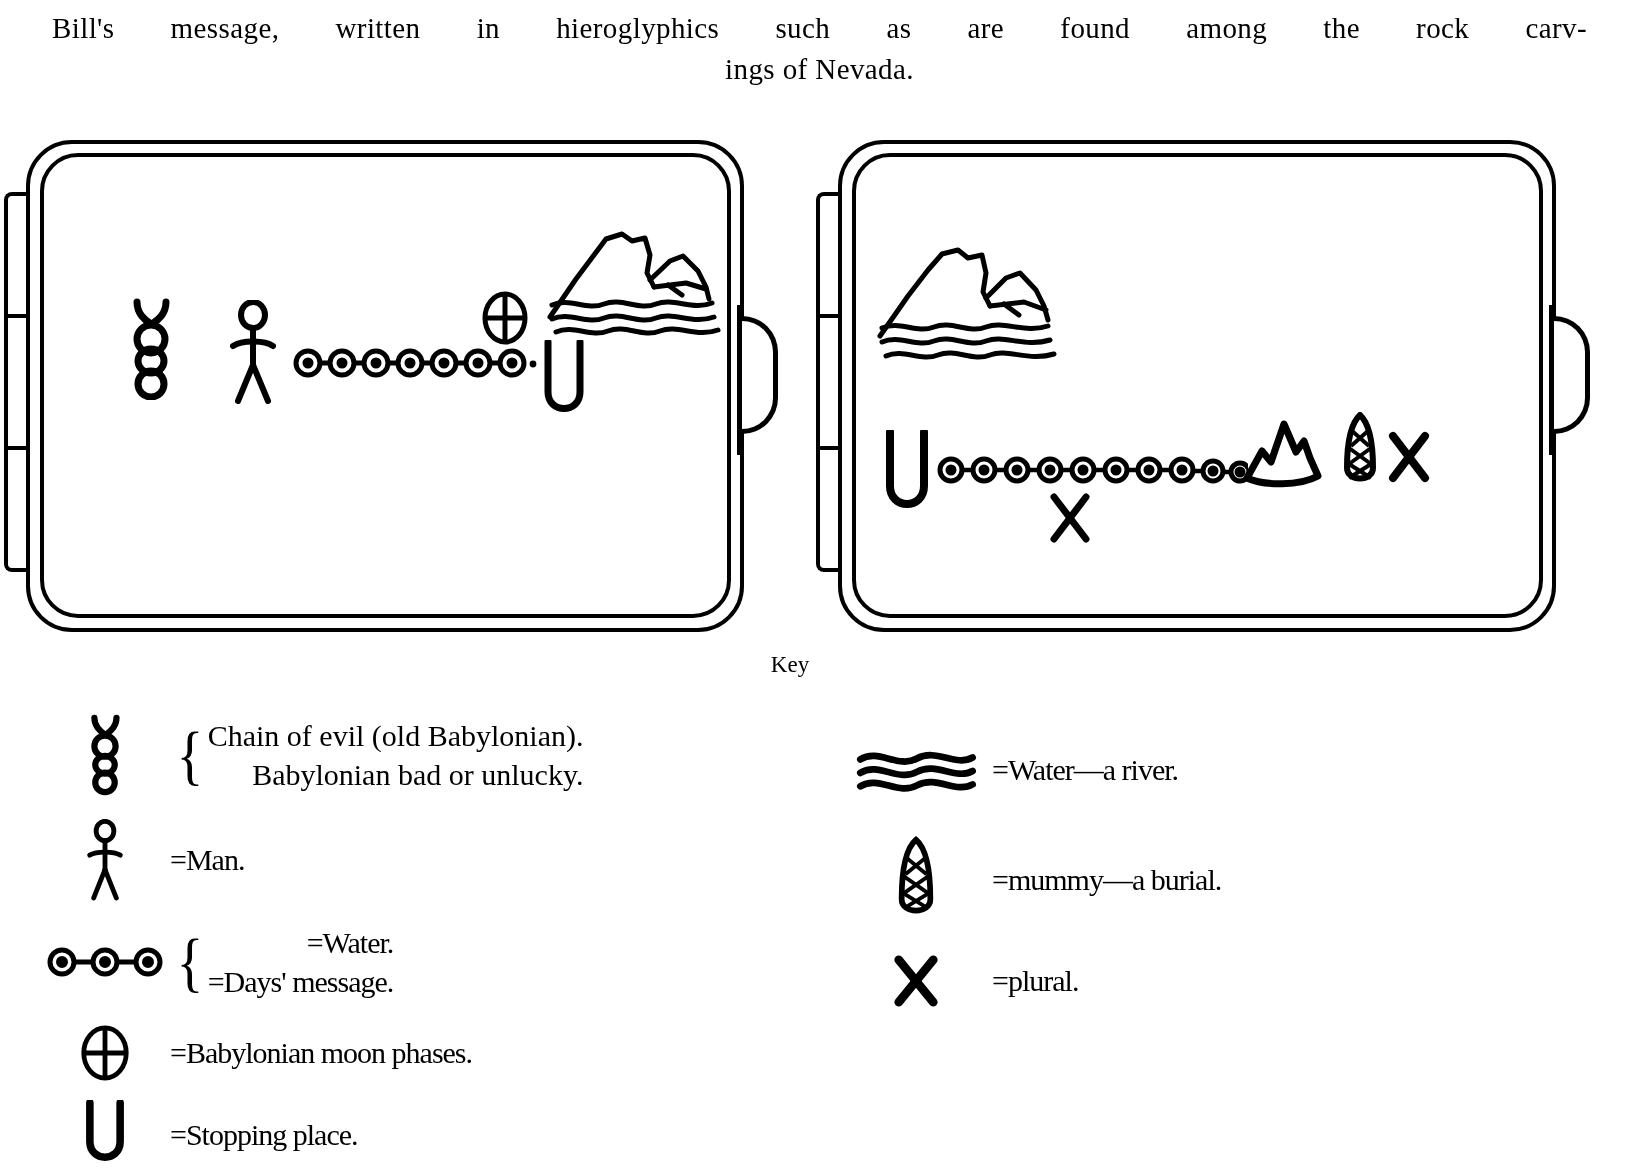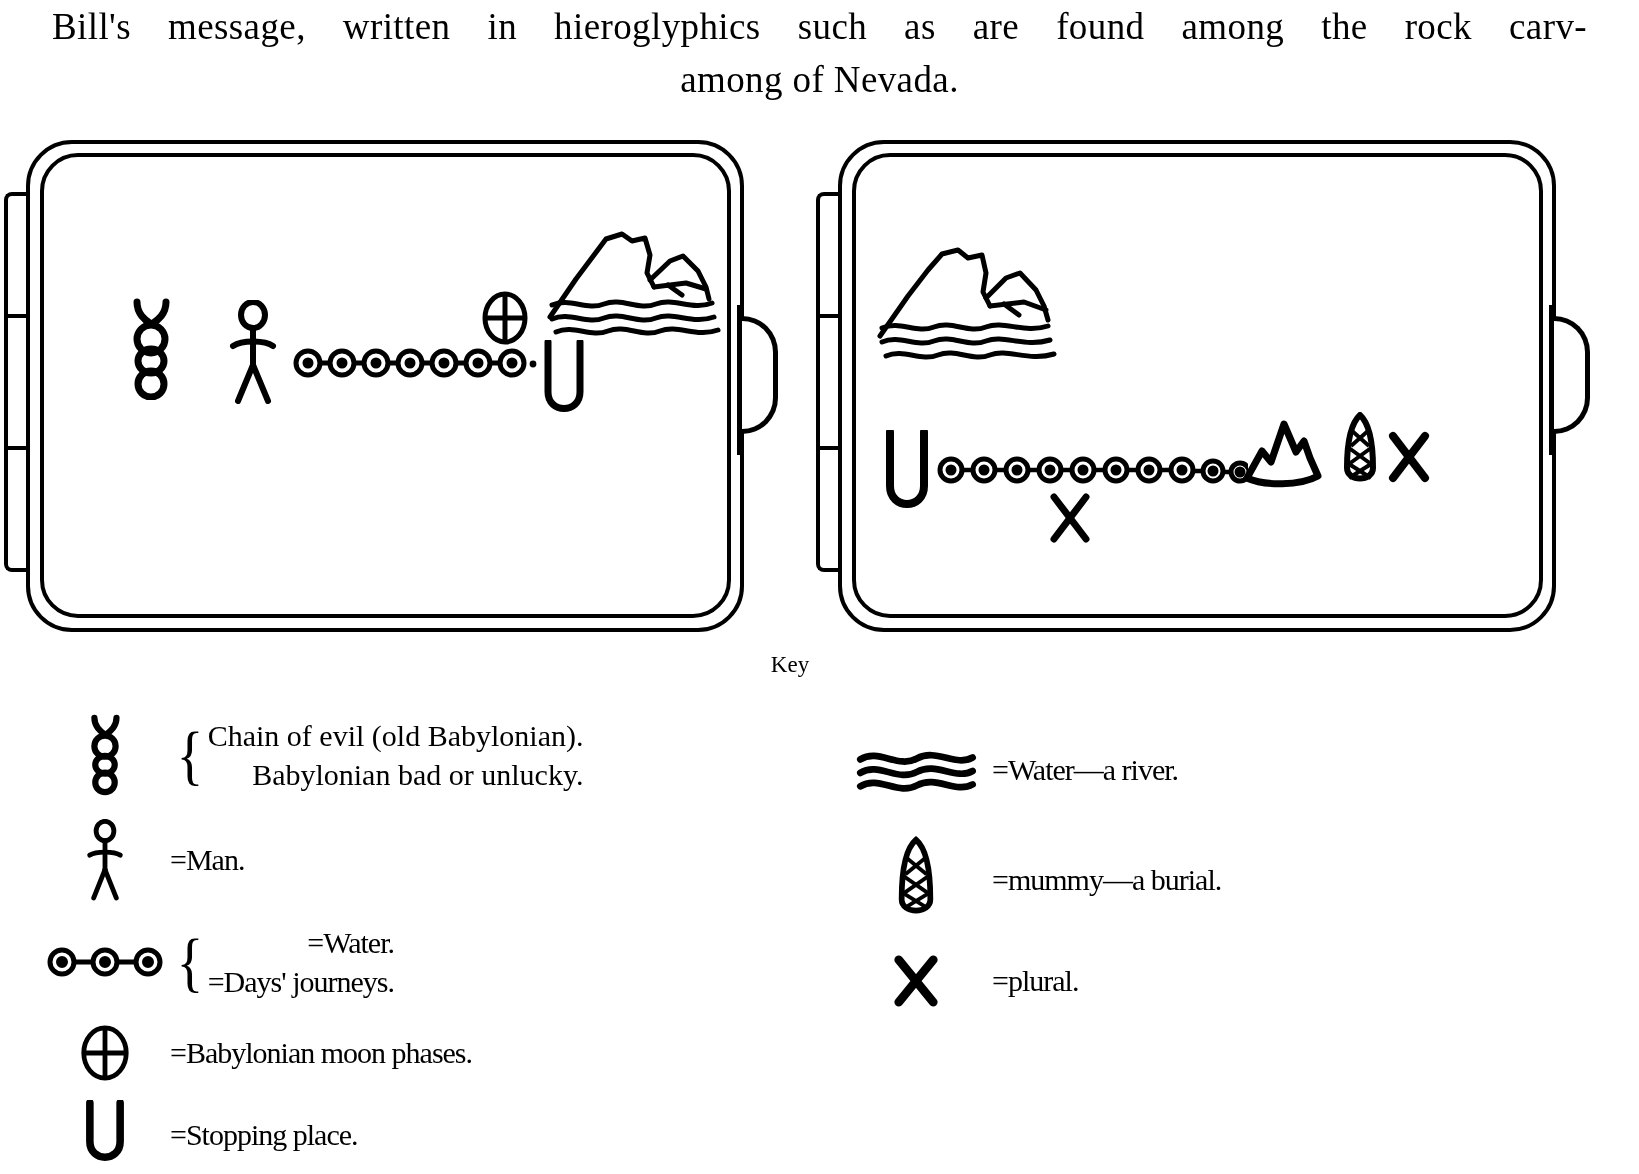--- a/index.html
+++ b/index.html
@@ -6,23 +6,23 @@
   body{
     width:1639px;height:1174px;
     background:#ffffff;
     font-family:"Liberation Serif", serif;
     color:#000;
     overflow:hidden;
     position:relative;
   }
   .caption{
     position:absolute;
-    left:0; top:1px; width:1639px;
+    left:0; top:8px; width:1639px;
     text-align:center;
-    font-size:37px;
+    font-size:29px;
     line-height:1.42;
     letter-spacing:.4px;
   }
   .caption .l1{display:block; padding:0 52px; text-align:justify; text-align-last:justify;}
   .caption .l2{display:block;}
 
   
   .panel{position:absolute;}
   .panel .outer,.panel .inner{
     position:absolute;
@@ -78,21 +78,21 @@
     font-family:"Liberation Serif", serif;
     transform:scaleX(.85);
   }
   .eq{letter-spacing:-1px;}
 </style>
 </head>
 <body>
 
 <div class="caption">
   <span class="l1">Bill's message, written in hieroglyphics such as are found among the rock carv-</span>
-  <span class="l2">among of Nevada.</span>
+  <span class="l2">ings of Nevada.</span>
 </div>
 
 <div class="panel" style="left:26px;top:140px;width:718px;height:492px;">
   <div class="outer"></div>
   <div class="inner"></div>
   <div class="hinge"></div>
   <div class="tab"></div>
 
   <div class="glyphs">
 
@@ -345,21 +345,21 @@
         </g>
         <g stroke="#000" stroke-width="5" stroke-linecap="round">
           <path d="M30 17 L45 17"></path>
             <path d="M73 17 L88 17"></path>
         </g>
       </svg>
     </div>
     <div class="brace">{</div>
     <div class="ktwo">
       <div class="eq">=Water.</div>
-      <div class="eq">=Days' journeys.</div>
+      <div class="eq">=Days' message.</div>
     </div>
   </div>
 
   <div class="keyrow" style="height:78px;">
     <div class="kglyph" style="width:130px;">
       <svg viewBox="0 0 56 62" width="54" height="60">
         <g fill="none" stroke="#000" stroke-width="5">
           <ellipse cx="28" cy="31" rx="22" ry="26"></ellipse>
           <path d="M28 5 L28 57"></path>
           <path d="M6 31 L50 31"></path>

